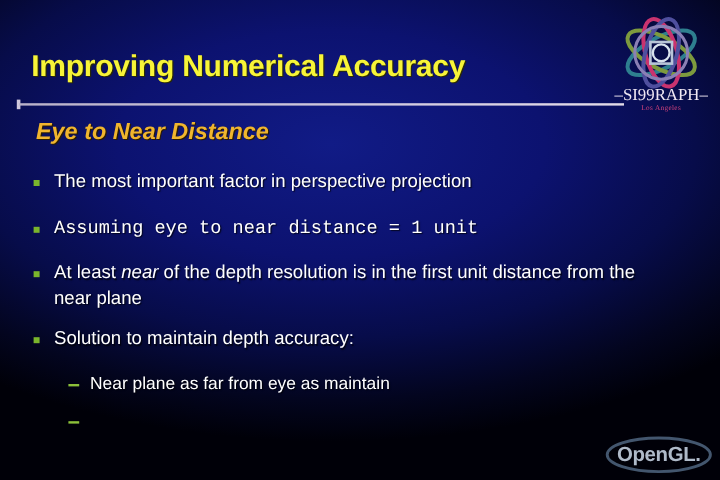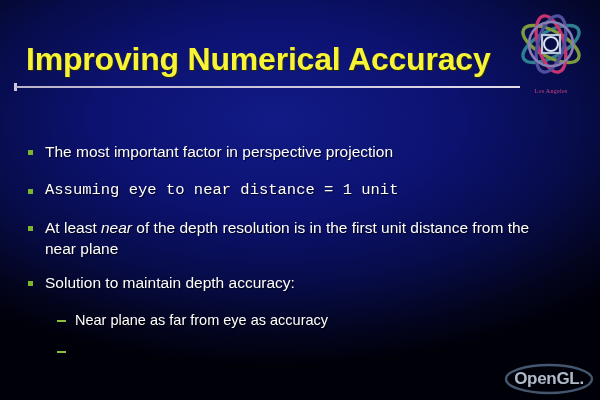--- a/index.html
+++ b/index.html
@@ -16,21 +16,21 @@
     background-color: #050838;
     background-image:
       radial-gradient(ellipse 78% 62% at 46% 30%, #111b86 0%, #0c1270 38%, #070c4a 65%, #03051f 86%, #000008 100%);
   }
 
   
   .title {
     position: absolute;
     left: 26px;
     top: 41px;
-    font-size: 32px;
+    font-size: 25px;
     font-weight: bold;
     color: #f7f438;
     letter-spacing: -0.2px;
     white-space: nowrap;
     text-shadow: 1px 1px 0 #2a2a05;
   }
   .rule {
     position: absolute;
     left: 16px;
     top: 86px;
@@ -166,23 +166,25 @@
       <g fill="none" stroke-width="3.4">
         <ellipse cx="43" cy="32" rx="31" ry="13" stroke="#2e7f8f" transform="rotate(-28 43 32)"></ellipse>
         <ellipse cx="43" cy="32" rx="31" ry="13" stroke="#7d9a3e" transform="rotate(28 43 32)"></ellipse>
         <ellipse cx="43" cy="32" rx="13" ry="29" stroke="#c9336f" transform="rotate(-16 43 32)"></ellipse>
         <ellipse cx="43" cy="32" rx="13" ry="29" stroke="#4f4f9e" transform="rotate(16 43 32)"></ellipse>
         <ellipse cx="43" cy="32" rx="22" ry="22" stroke="#8a7fb5" stroke-width="2.6"></ellipse>
         <rect x="34" y="23" width="18" height="18" stroke="#b8c4d8" stroke-width="2.2"></rect>
         <ellipse cx="43" cy="32" rx="7" ry="7" stroke="#d8e2ee" stroke-width="2"></ellipse>
       </g>
     </svg>
+    <div class="sig-word">–<span>SI99RAPH</span>–</div>
     <div class="sig-city">Los Angeles</div>
   </div>
 
+  <div class="subtitle">Eye to Near Distance</div>
 
   <div class="body">
 
     <div class="bullet lvl1" style="left:28px; top:141px; width:500px;">
       <span class="marker-sq"></span>
       <span class="btext">The most important factor in perspective projection</span>
     </div>
 
     <div class="bullet lvl1" style="left:28px; top:180px; width:500px;font-family:Liberation Mono, monospace;">
       <span class="marker-sq"></span>
@@ -194,21 +196,21 @@
       <span class="btext"><span>At least </span><em>near</em><span> of the depth resolution is in the first unit distance from the near plane</span></span>
     </div>
 
     <div class="bullet lvl1" style="left:28px; top:272px; width:500px;">
       <span class="marker-sq"></span>
       <span class="btext">Solution to maintain depth accuracy:</span>
     </div>
 
     <div class="bullet lvl2" style="left:57px; top:310px; width:470px;">
       <span class="marker-dash"></span>
-      <span class="btext">Near plane as far from eye as accuracy</span>
+      <span class="btext">Near plane as far from eye as maintain</span>
     </div>
 
     <div class="bullet lvl2" style="left:57px; top:341px; width:470px;">
       <span class="marker-dash"></span>
     </div>
 
   </div>
 
   <div class="ogl">
     <svg width="92" height="34" viewBox="0 0 92 34">

